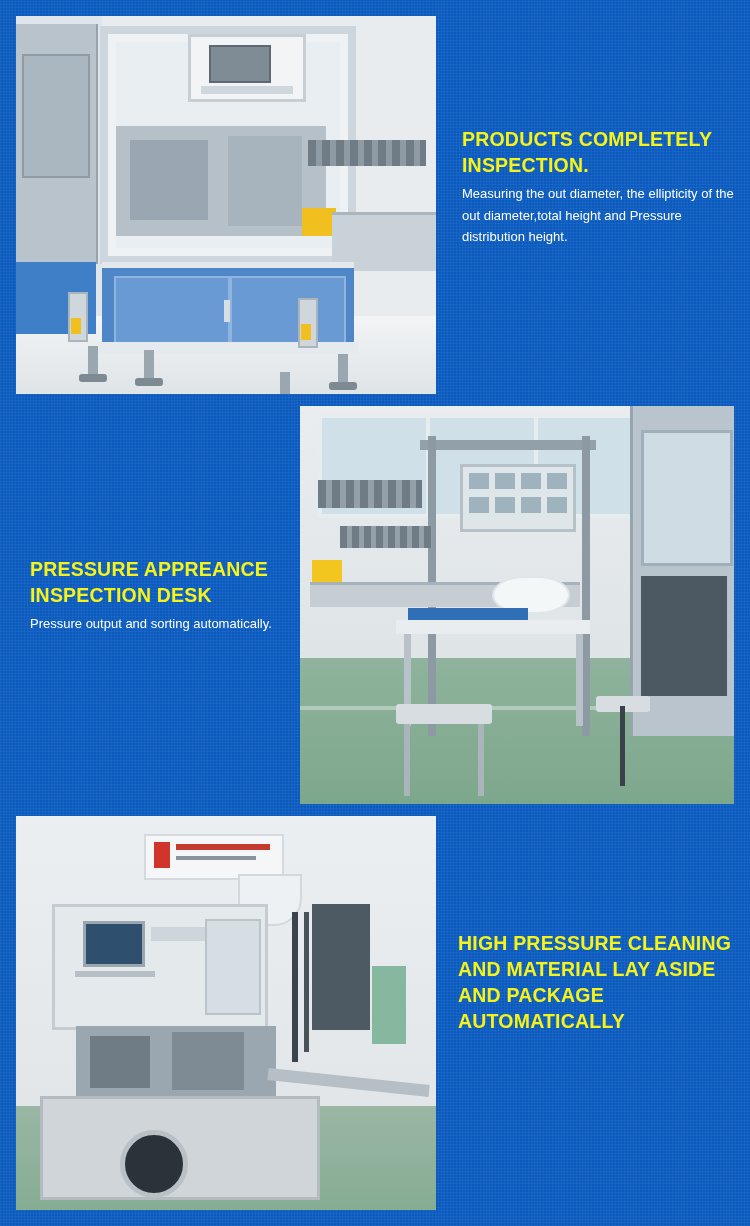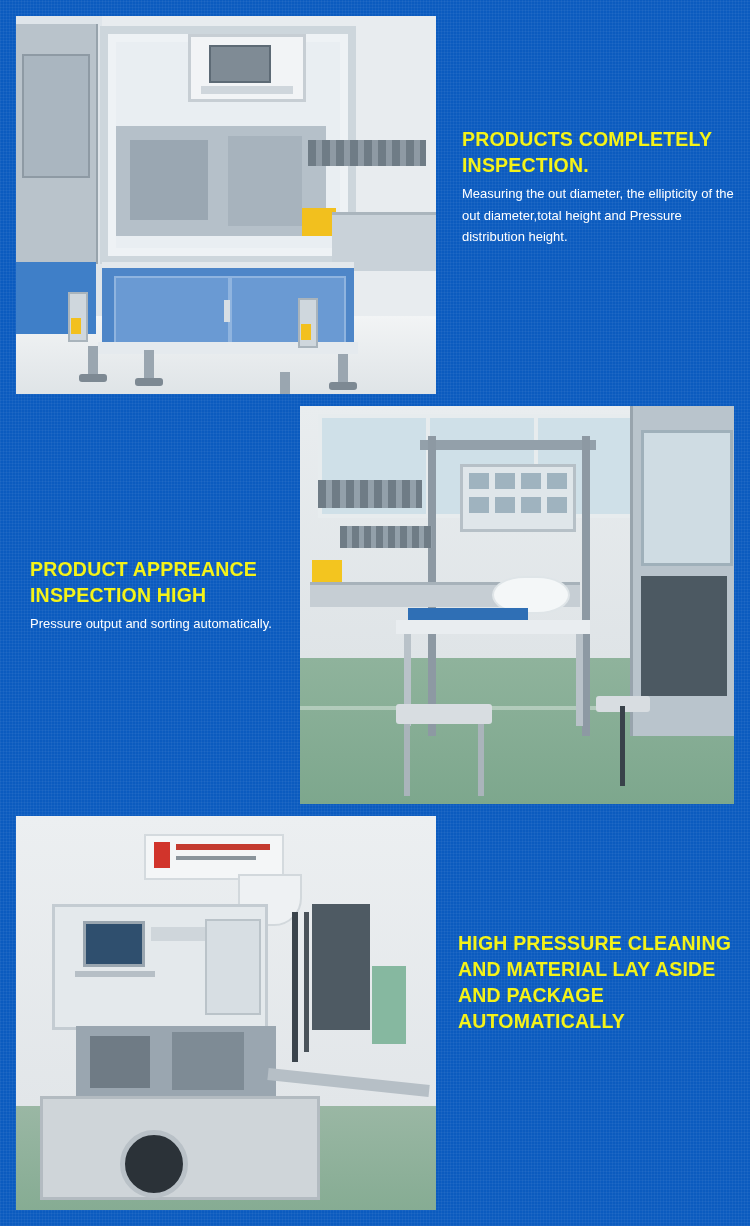--- a/index.html
+++ b/index.html
@@ -227,21 +227,21 @@
       <div class="deskleg" style="left:276px; top:228px;"></div>
       <div class="stool">
           <b></b>
           <i></i>
         </div>
       <div class="stool2"></div>
       <div class="cable"></div>
     </div>
 
     <div class="txtcol" style="left:30px; top:556px; width:254px;">
-      <p class="heading">PRODUCT APPREANCE INSPECTION HIGH</p>
+      <p class="heading">PRESSURE APPREANCE INSPECTION DESK</p>
       <p class="body">Pressure output and sorting automatically.</p>
     </div>
   </div>
 
   <div class="block">
 
     <div class="photo p3">
       <div class="wall"></div>
       <div class="floor"></div>
       <div class="banner">

